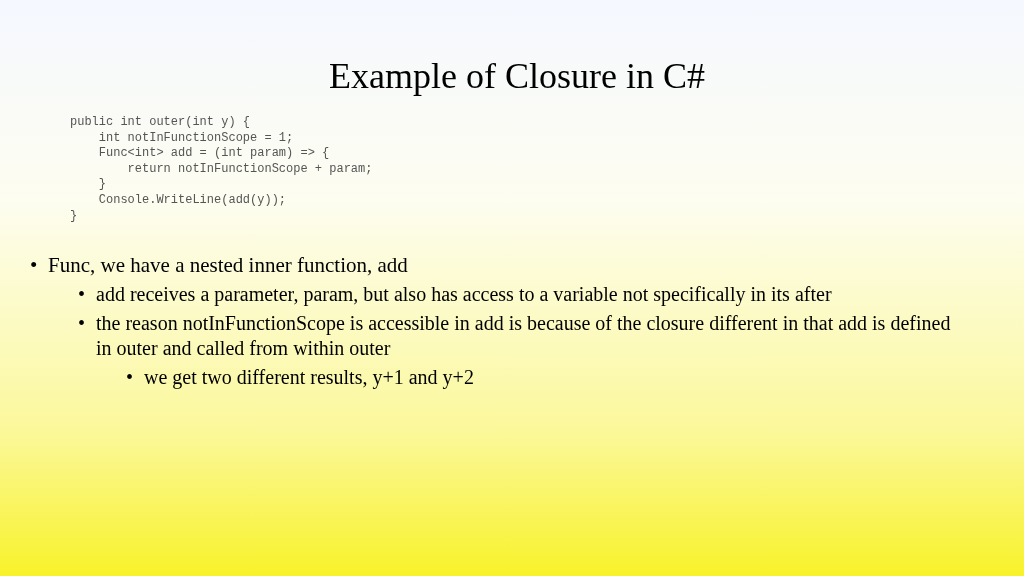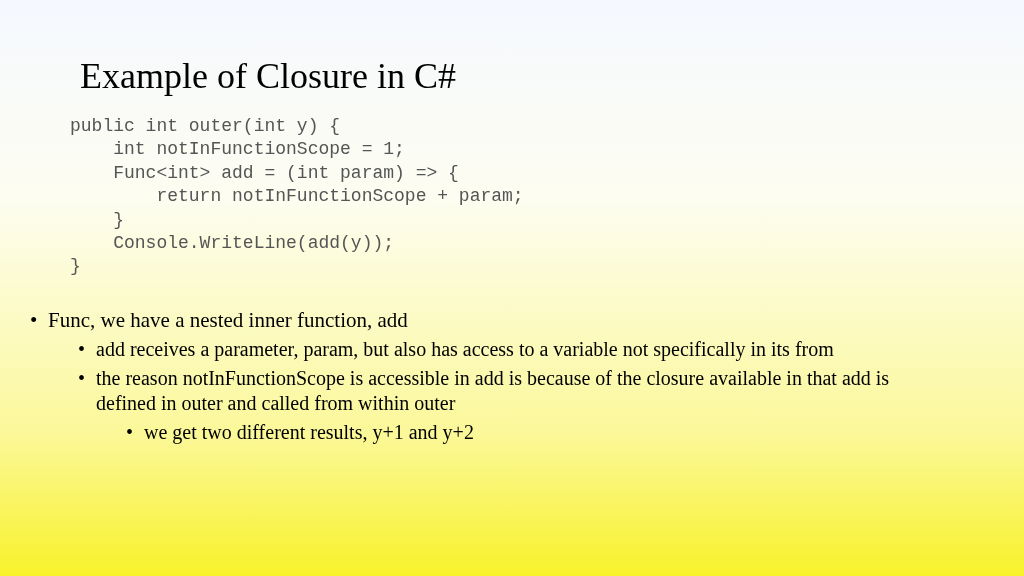--- a/index.html
+++ b/index.html
@@ -8,24 +8,25 @@
     background: linear-gradient(to bottom, #f5f8ff 0%, #fdfdf0 35%, #fbf89a 75%, #f8f22a 100%);
     font-family: "Times New Roman", Times, serif;
     color: #000;
     padding: 55px 70px 30px 70px;
   }
   .title {
     font-size: 36px;
     font-weight: normal;
     margin-left: 10px;
     margin-bottom: 18px;
+    text-align: center;
   }
   .code {
     font-family: "Courier New", Courier, monospace;
-    font-size: 18px;
+    font-size: 12px;
     color: #555;
     white-space: pre;
     line-height: 1.3;
     margin-bottom: 28px;
   }
   .bullets {
     font-size: 21px;
     line-height: 1.25;
   }
   .b1 {
@@ -75,16 +76,16 @@
 <div class="code">public int outer(int y) {
     int notInFunctionScope = 1;
     Func&lt;int&gt; add = (int param) =&gt; {
         return notInFunctionScope + param;
     }
     Console.WriteLine(add(y));
 }</div>
 
 <div class="bullets">
   <div class="b1">Func, we have a nested inner function, add</div>
-  <div class="b2">add receives a parameter, param, but also has access to a variable not specifically in its from</div>
-  <div class="b2">the reason notInFunctionScope is accessible in add is because of the closure available in that add is defined in outer and called from within outer</div>
+  <div class="b2">add receives a parameter, param, but also has access to a variable not specifically in its after</div>
+  <div class="b2">the reason notInFunctionScope is accessible in add is because of the closure different in that add is defined in outer and called from within outer</div>
   <div class="b3">we get two different results, y+1 and y+2</div>
 </div>
 
 </body></html>

